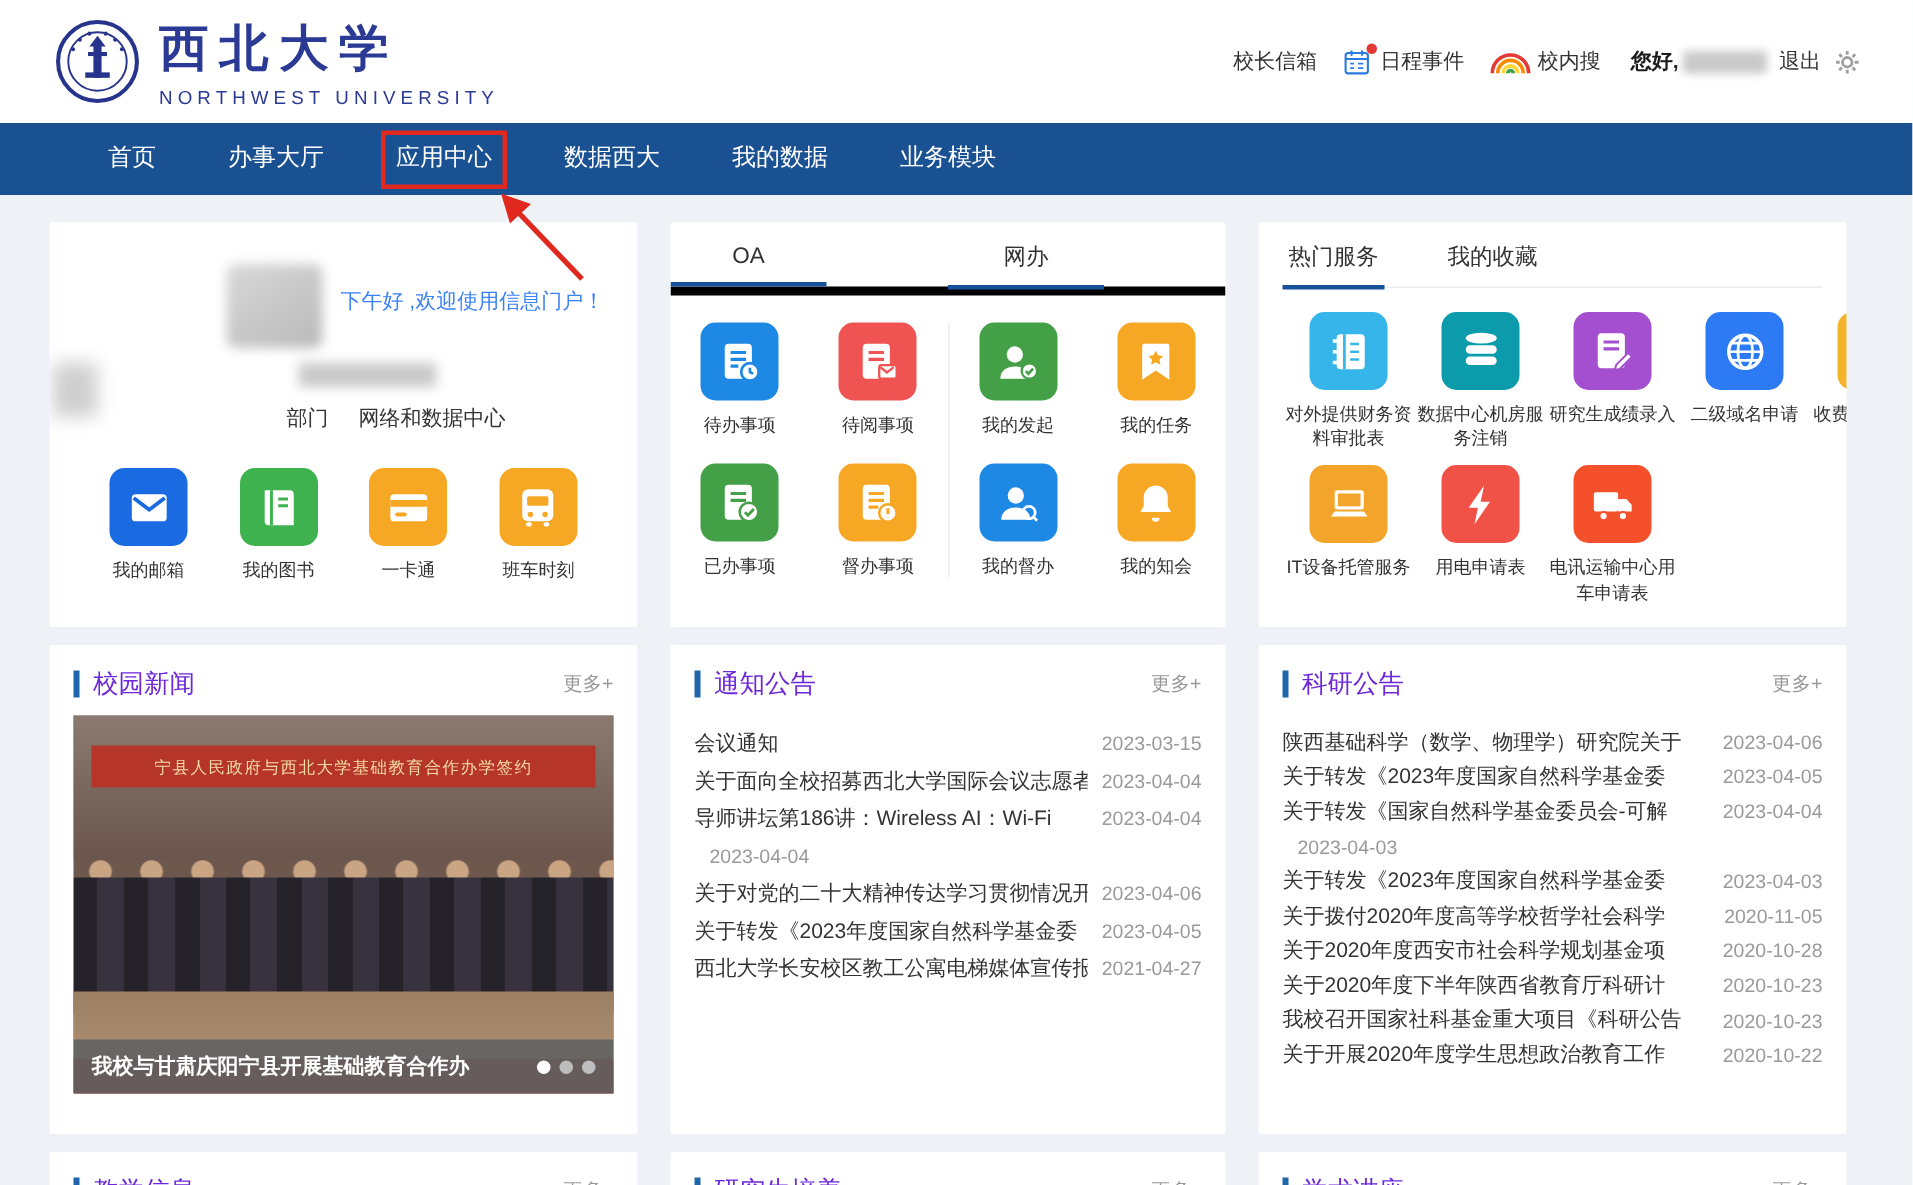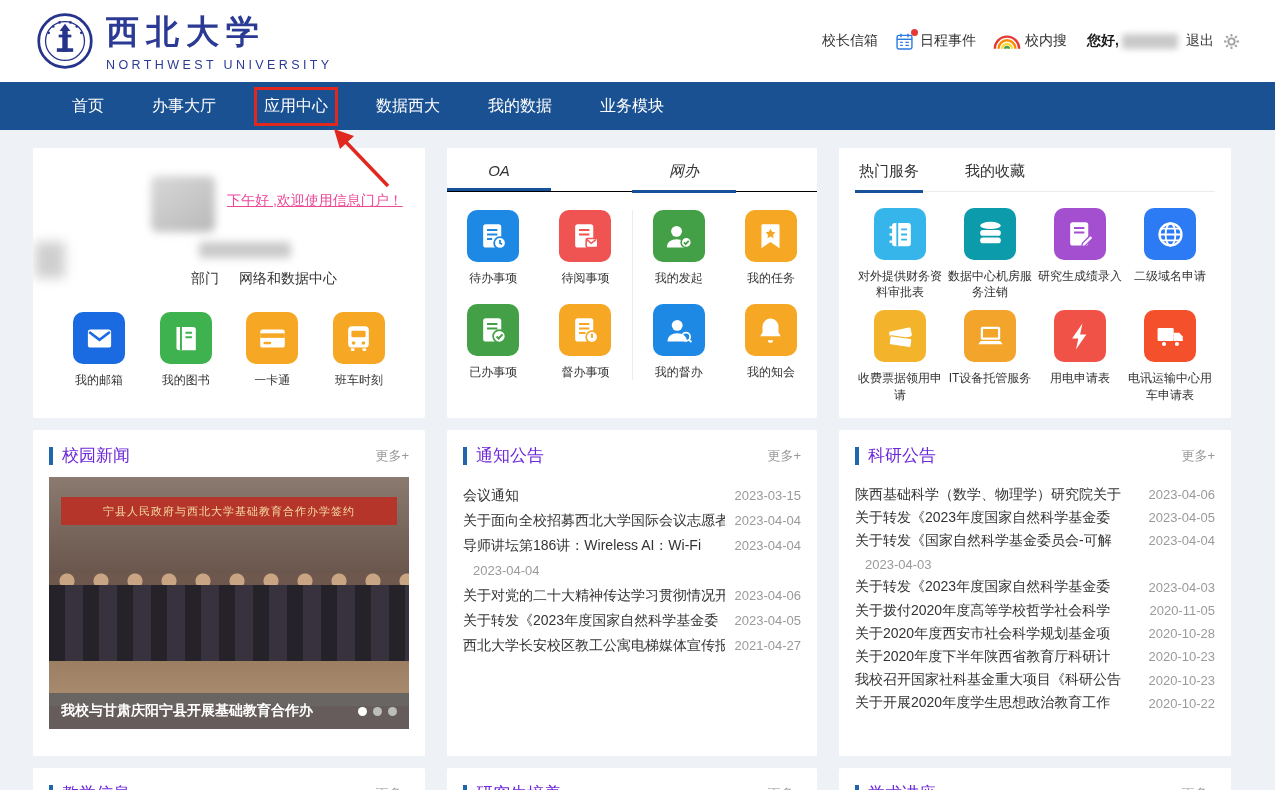--- a/index.html
+++ b/index.html
@@ -64,43 +64,43 @@
   .tile-icon svg { width:31px; height:31px; display:block; }
   .tile-label { margin-top:8px; font-size:12px; color:#333; text-align:center; line-height:1.35; }
 
   
   .card--user { padding:18px 16px 0; }
   .watermark-blur { position:absolute; left:2px; top:94px; width:30px; height:36px;
     background:#cfcfcf; filter:blur(6px); }
   .greet-row { display:flex; align-items:flex-start; gap:12px; margin:10px 0 0 102px; }
   .avatar-blur { width:64px; height:56px; border-radius:6px;
     background:linear-gradient(145deg,#d8d8d8,#b9b9b9); filter:blur(4px); }
-  .welcome { font-size:14px; color:#ec4899; margin-top:16px;text-decoration:underline; }
+  .welcome { font-size:14px; color:#3b82f6; margin-top:16px; }
   .name-blur { width:92px; height:16px; background:#c9c9c9; filter:blur(4px);
     margin:10px 0 0 150px; border-radius:2px; }
   .dept-row { margin:12px 0 0 142px; font-size:14px; color:#333; display:flex; gap:20px; }
   .user-apps { display:flex; justify-content:space-between; padding:0 8px; margin-top:24px; }
 
   
   .card--oa { padding:14px 0 0; }
-  .oa-header { display:flex; border-bottom:1px solid #000000;font-style:italic; }
+  .oa-header { display:flex; border-bottom:6px solid #000000; }
   .oa-header .half { flex:1; }
   .half-title { display:block; width:104px; text-align:center; font-size:15px; color:#333;
     padding-bottom:9px; border-bottom:3px solid #17509b; margin-bottom:-2px; cursor:pointer; }
   .oa-body { display:flex; margin-top:18px; }
   .oa-half { flex:1; display:grid; grid-template-columns:1fr 1fr; row-gap:18px; justify-items:center; }
   .oa-half--left { border-right:1px solid #ececec; }
   .oa-half .tile { width:80px; }
 
   
   .card--services { padding:14px 16px 0; }
   .svc-tabs { display:flex; gap:38px; border-bottom:1px solid #ececec; }
   .svc-tab { font-size:15px; color:#333; padding:0 4px 9px; cursor:pointer; }
   .svc-tab.active { border-bottom:3px solid #17509b; margin-bottom:-2px; }
-  .svc-grid { display:grid; grid-template-columns:repeat(4,1fr); row-gap:10px;
+  .svc-grid { display:grid; grid-template-columns:repeat(5,1fr); row-gap:10px;
     margin-top:16px; justify-items:center; }
   .svc-grid .tile { width:88px; }
 
   
   .news-photo { margin:2px 16px 0; position:relative; height:252px; overflow:hidden;
     background:#6e584e; cursor:pointer; }
   .photo-wall { position:absolute; top:0; left:0; right:0; height:38%;
     background:linear-gradient(#8a7a70,#6a564c); }
   .photo-banner { position:absolute; top:20px; left:12px; right:12px; height:28px;
     background:#b5352a; color:#f4dca4; font-size:11px; letter-spacing:1px;

